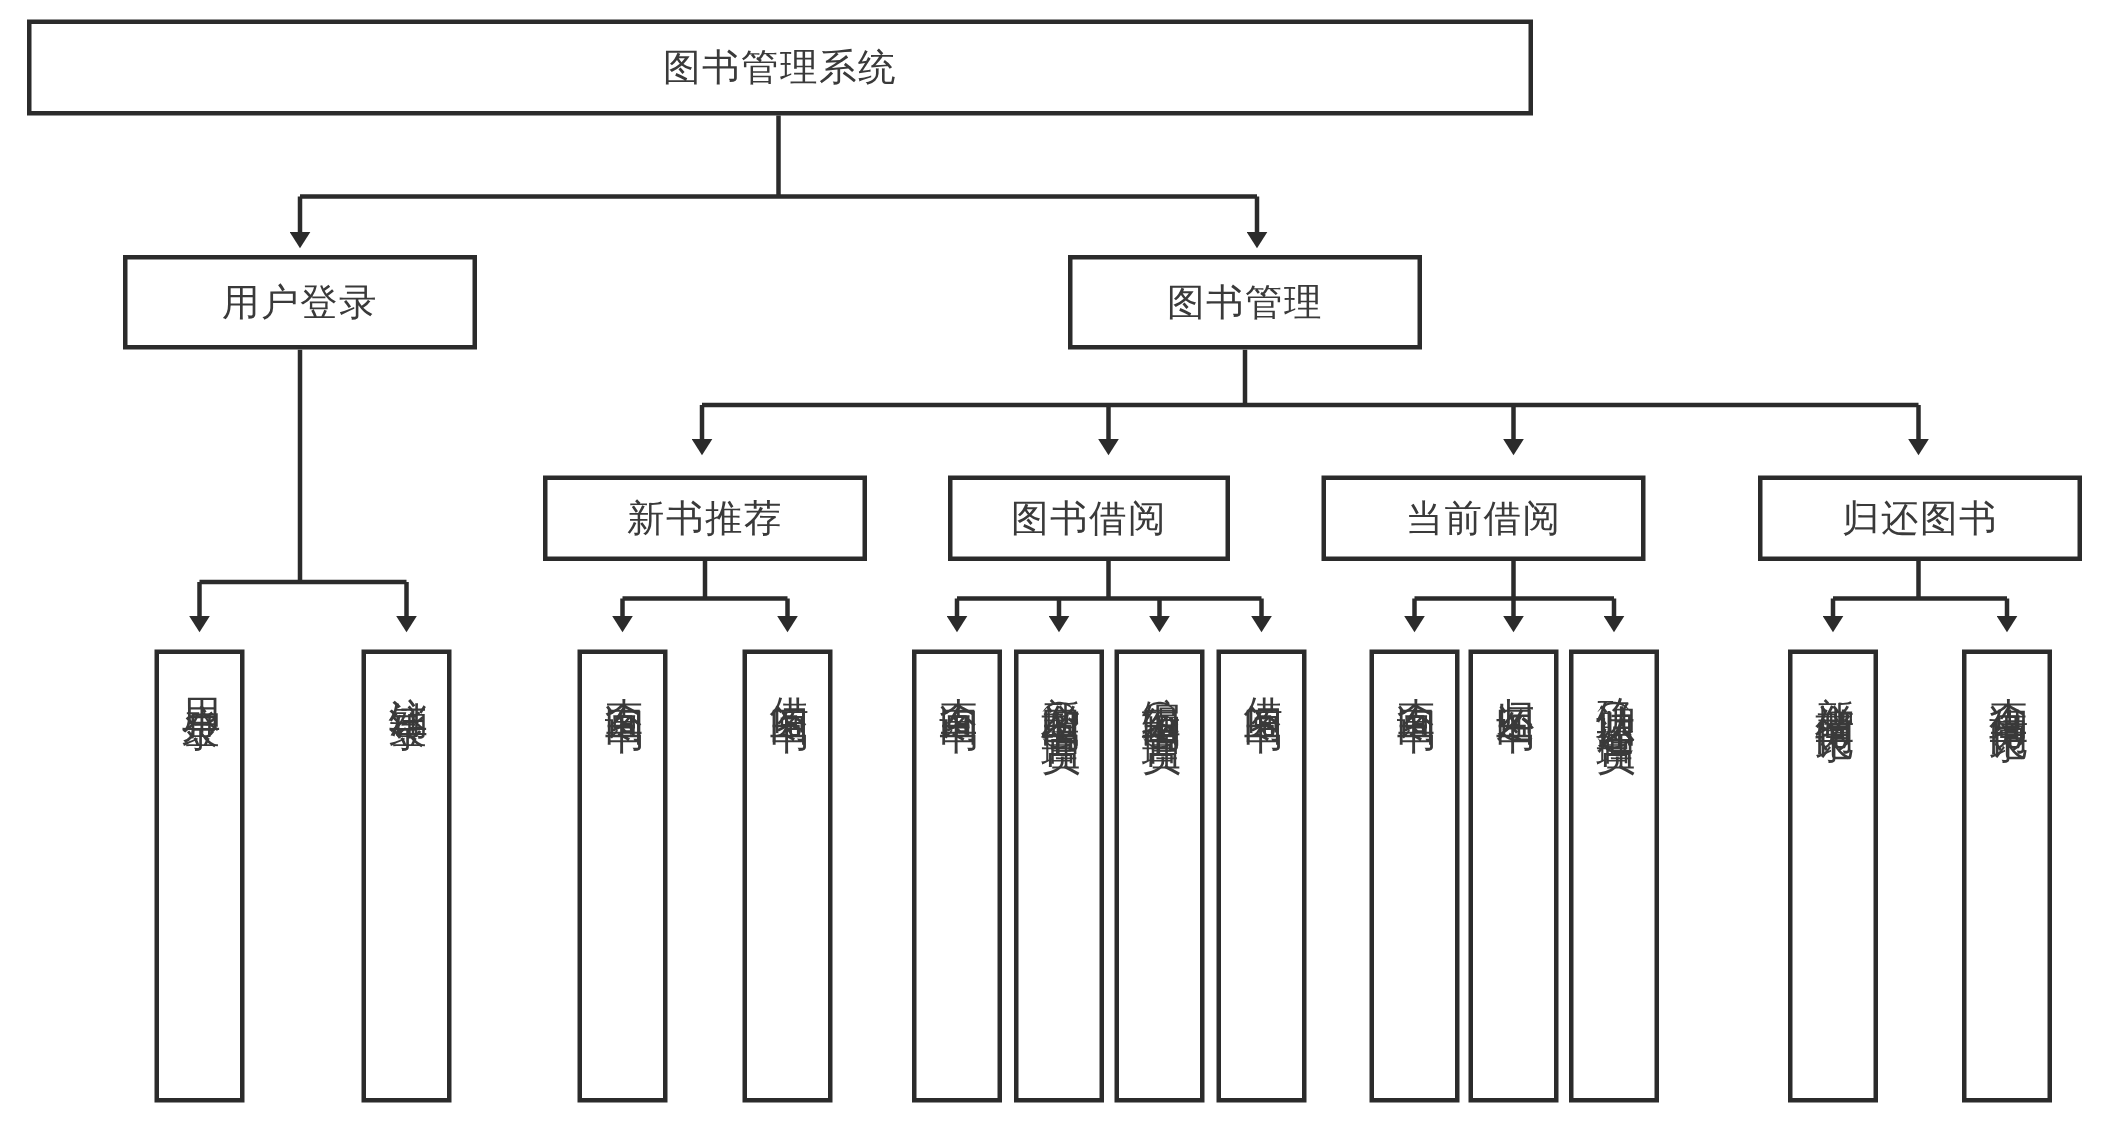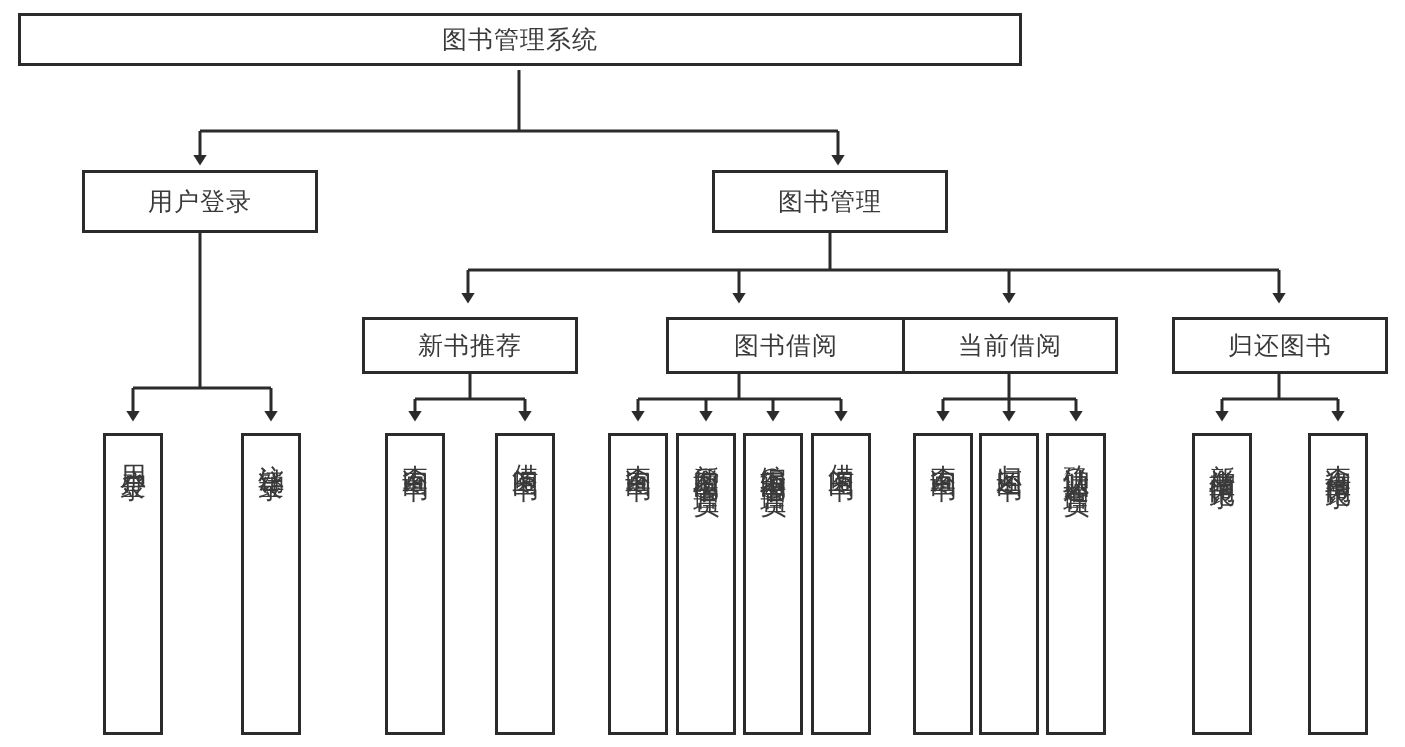--- a/index.html
+++ b/index.html
@@ -123,38 +123,38 @@
       <path d="M1009,399 L1009,412" marker-end="url(#arrow)"></path>
       <path d="M1076,399 L1076,412" marker-end="url(#arrow)"></path>
 
       <path d="M1279,374 L1279,399"></path>
       <path d="M1222,399 L1338,399"></path>
       <path d="M1222,399 L1222,412" marker-end="url(#arrow)"></path>
       <path d="M1338,399 L1338,412" marker-end="url(#arrow)"></path>
     </g>
   </svg>
 
-  <div class="node root horiz" style="left:18px; top:13px; width:1004px; height:53px;">
+  <div class="node root horiz" style="left:18px; top:13px; width:1004px; height:64px;">
     <span class="label">图书管理系统</span>
   </div>
 
   <div class="node horiz" style="left:82px; top:170px; width:236px; height:63px;">
     <span class="label">用户登录</span>
   </div>
   <div class="node horiz" style="left:362px; top:317px; width:216px; height:57px;">
     <span class="label">新书推荐</span>
   </div>
 
   <div class="node horiz" style="left:712px; top:170px; width:236px; height:63px;">
     <span class="label">图书管理</span>
   </div>
-  <div class="node horiz" style="left:666px; top:317px; width:240px; height:57px;">
+  <div class="node horiz" style="left:632px; top:317px; width:188px; height:57px;">
     <span class="label">图书借阅</span>
   </div>
-  <div class="node horiz" style="left:902px; top:317px; width:216px; height:57px;">
+  <div class="node horiz" style="left:881px; top:317px; width:216px; height:57px;">
     <span class="label">当前借阅</span>
   </div>
   <div class="node horiz" style="left:1172px; top:317px; width:216px; height:57px;">
     <span class="label">归还图书</span>
   </div>
 
   <div class="node vert" style="left:103px; top:433px; width:60px; height:302px;">
     <span class="label">用户登录</span>
   </div>
   <div class="node vert" style="left:241px; top:433px; width:60px; height:302px;">

